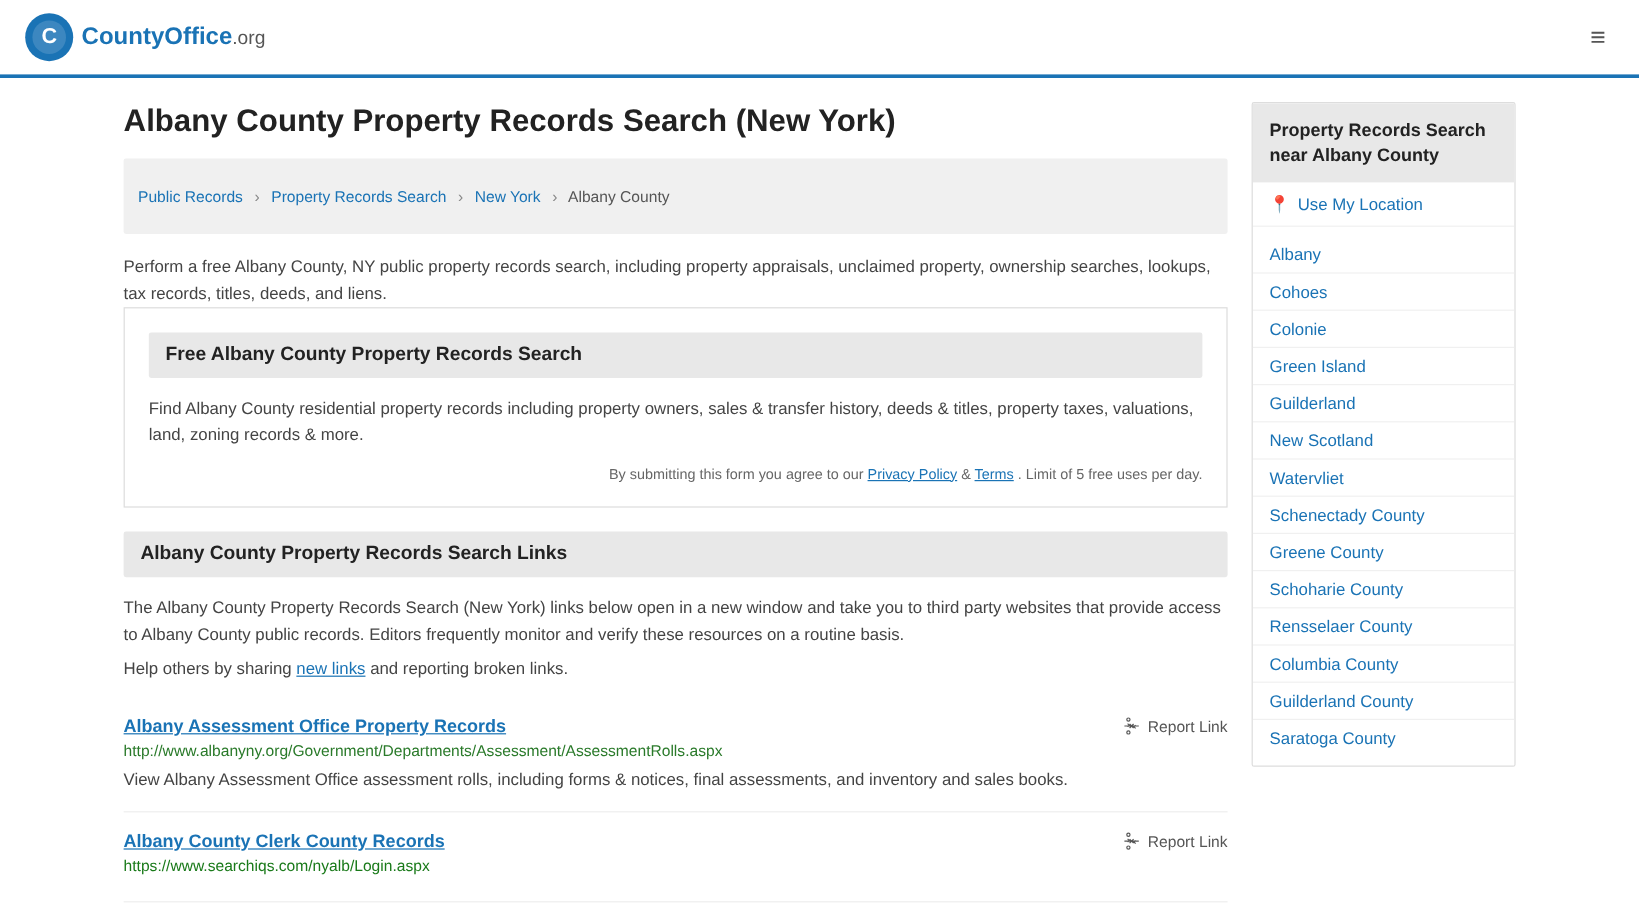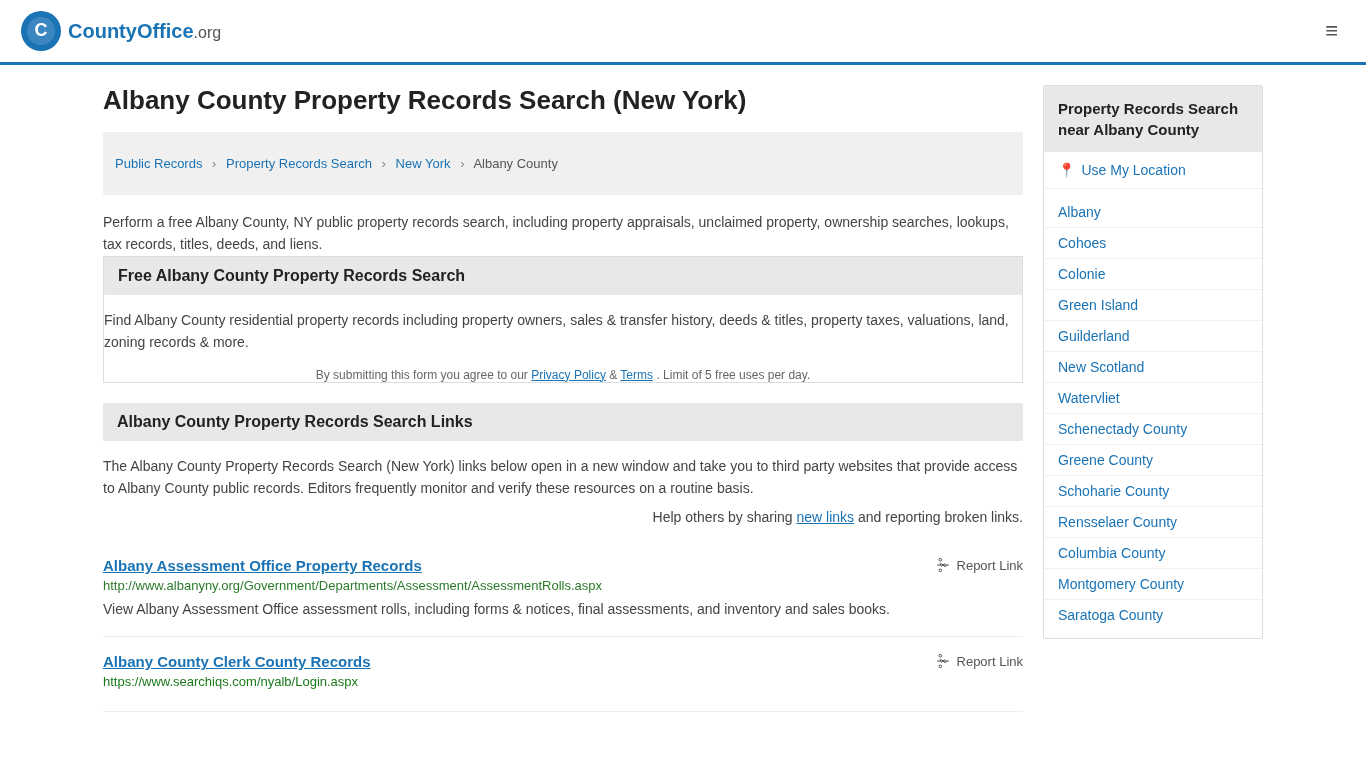--- a/index.html
+++ b/index.html
@@ -115,20 +115,21 @@
       font-weight: bold;
       color: #222;
       margin-bottom: 14px;
       border-radius: 2px;
     }
 
     
     .search-area {
       background: #fff;
       border: 1px solid #ddd;
+      padding: 20px;
       margin-bottom: 10px;
     }
     .search-desc {
       font-size: 14px;
       color: #444;
       margin-bottom: 14px;
       line-height: 1.6;
     }
     .address-search-row {
       display: flex;
@@ -148,42 +149,41 @@
       color: #fff;
       border: none;
       padding: 10px 30px;
       font-size: 15px;
       font-weight: bold;
       cursor: pointer;
     }
     .terms-text {
       font-size: 12px;
       color: #666;
-      text-align: center;
+      text-align: right;
     }
     .terms-text a {
       color: #1a73b5;
       text-decoration: underline;
     }
 
     
     .links-section {
       margin-top: 20px;
     }
     .links-desc {
       font-size: 14px;
       color: #444;
       margin-bottom: 10px;
       line-height: 1.6;
     }
     .share-text {
       font-size: 14px;
       color: #444;
       margin-bottom: 16px;
-      text-align: right;
     }
     .share-text a {
       color: #1a73b5;
       text-decoration: underline;
     }
 
     
     .record-item {
       border-bottom: 1px solid #eee;
       padding: 16px 0;
@@ -404,21 +404,21 @@
         <li>
             <a href="#">Schoharie County</a>
           </li>
         <li>
             <a href="#">Rensselaer County</a>
           </li>
         <li>
             <a href="#">Columbia County</a>
           </li>
         <li>
-            <a href="#">Montgomery County</a>
+            <a href="#">Guilderland County</a>
           </li>
         <li>
             <a href="#">Saratoga County</a>
           </li>
       </ul>
     </div>
   </aside>
 
 </div>
 

